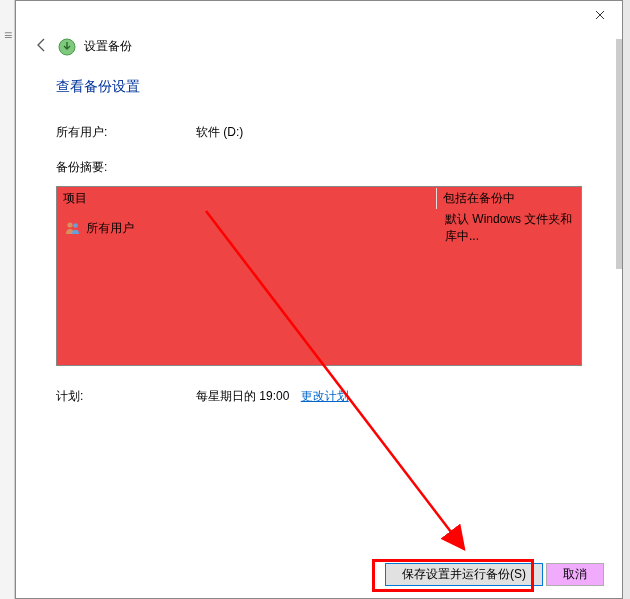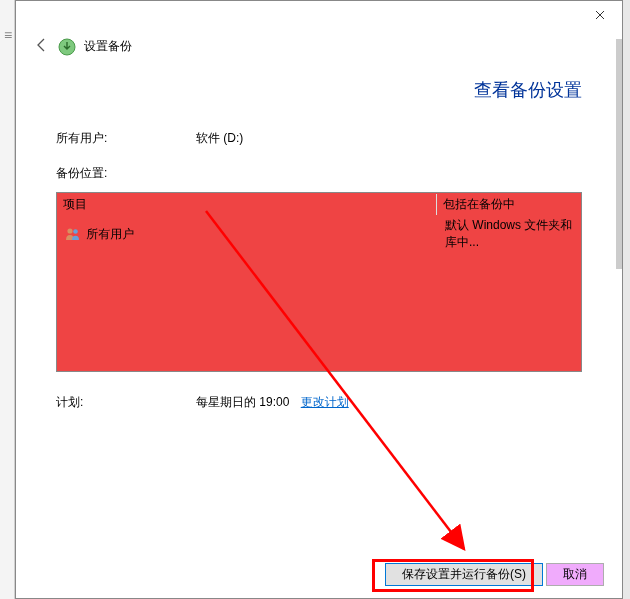--- a/index.html
+++ b/index.html
@@ -50,24 +50,23 @@
     .header-icon svg { display: block; }
     .header-title {
       font-size: 12px;
       color: #000;
     }
     .content {
       padding: 10px 40px 0 40px;
     }
     .page-title {
       color: #003399;
-      font-size: 18px;
+      font-size: 14px;
       margin-bottom: 28px;
       font-weight: normal;
-      text-align: right;
     }
     .row {
       display: flex;
       margin-bottom: 18px;
     }
     .row-label {
       width: 140px;
       color: #000;
     }
     .row-value {
@@ -214,21 +213,21 @@
 
   <div class="content">
 
     <h1 class="page-title">查看备份设置</h1>
 
     <div class="row">
       <div class="row-label">所有用户:</div>
       <div class="row-value">软件 (D:)</div>
     </div>
 
-    <div class="summary-label">备份位置:</div>
+    <div class="summary-label">备份摘要:</div>
 
     <div class="list-box">
       <div class="list-head">
         <div class="col col1">项目</div>
         <div class="col col2">包括在备份中</div>
       </div>
       <div class="list-row">
         <div class="list-cell col1">
           <span class="users-icon">
             <svg width="16" height="14" viewBox="0 0 16 14">

